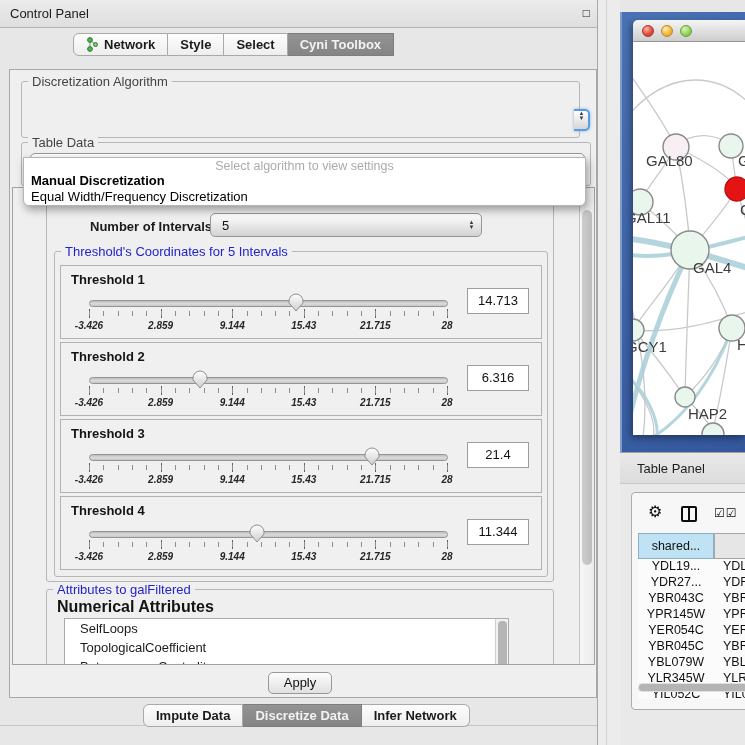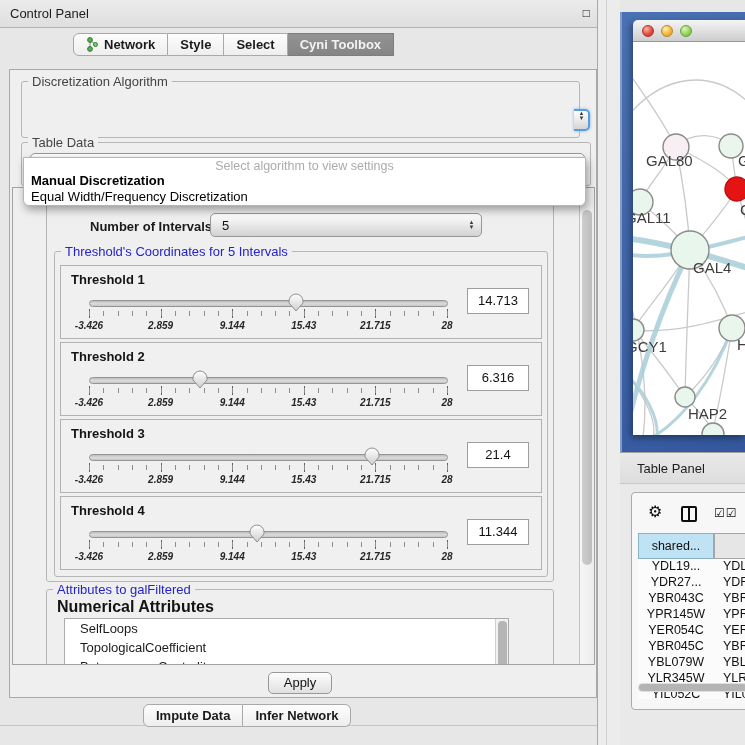--- a/index.html
+++ b/index.html
@@ -345,20 +345,23 @@
       <div class="popup">
         <div class="popup-hint">Select algorithm to view settings</div>
         <div class="popup-opt1">Manual Discretization</div>
         <div class="popup-opt2">Equal Width/Frequency Discretization</div>
       </div>
     </div>
 
     <div class="bottom-tabs">
       <div class="seg">
           <span>Impute Data</span>
+        </div>
+      <div class="seg sel">
+          <span>Discretize Data</span>
         </div>
       <div class="seg last">
           <span>Infer Network</span>
         </div>
     </div>
     <div class="bottom-line"></div>
   </div>
 
   <div class="divider">
       <div class="dline"></div>

